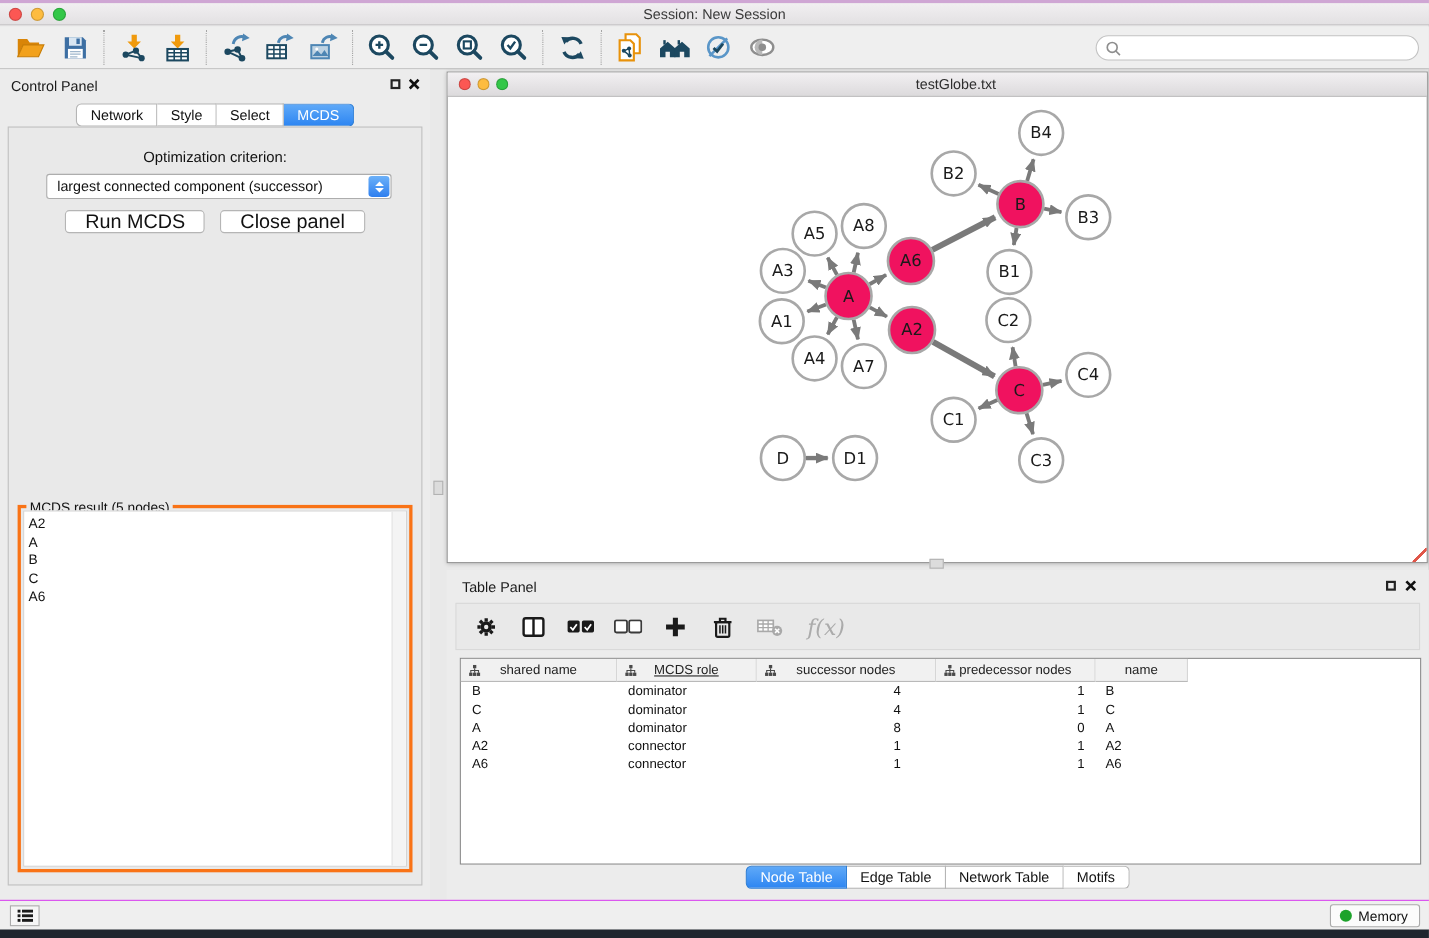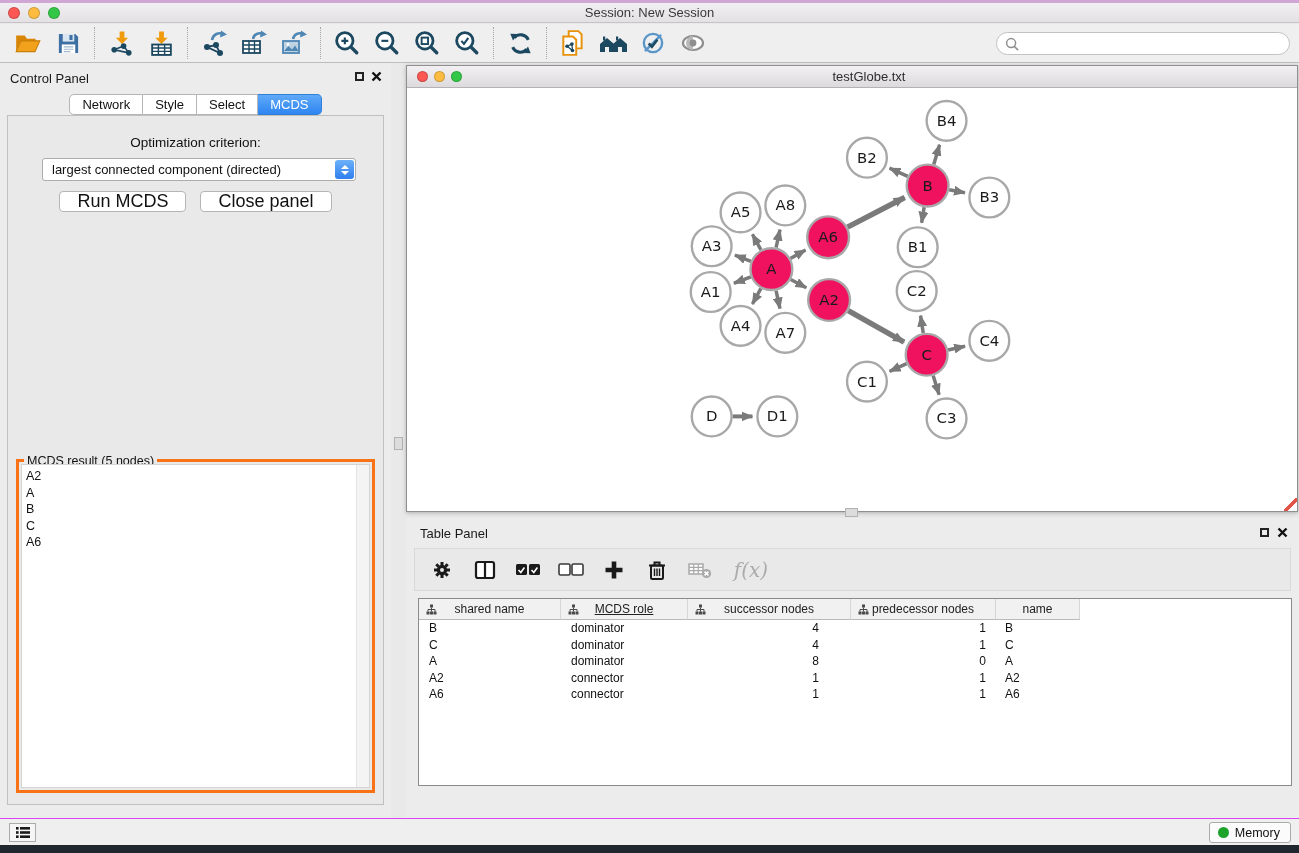--- a/index.html
+++ b/index.html
@@ -269,21 +269,21 @@
     </svg>
     <div class="cp-tabs segwrap" id="cp-tabs">
         <div class="seg">Network</div>
         <div class="seg">Style</div>
         <div class="seg">Select</div>
         <div class="seg active">MCDS</div>
       </div>
     <div class="cp-content">
       <div class="opt-label">Optimization criterion:</div>
       <div class="opt-select">
-        <span>largest connected component (directed)</span>
+        <span>largest connected component (successor)</span>
         <div class="stepper">
           <div class="chev-up"></div>
             <div class="chev-dn"></div>
         </div>
       </div>
       <div class="btn-row">
         <button class="push-btn">Run MCDS</button>
         <button class="push-btn">Close panel</button>
       </div>
       <div class="result-box">
@@ -575,20 +575,26 @@
           <div class="tr">
             <div class="td" style="width: 142px; padding-left: 10px;">A6</div>
             <div class="td" style="width: 127px; padding-left: 10px;">connector</div>
             <div class="td" style="width: 163px; text-align: right; padding-right: 32px;">1</div>
             <div class="td" style="width: 145px; text-align: right; padding-right: 10px;">1</div>
             <div class="td" style="width: 84px; padding-left: 9px;">A6</div>
           </div>
         </div>
     </div>
 
+    <div class="tp-tabs segwrap" id="tp-tabs">
+        <div class="seg active">Node Table</div>
+        <div class="seg">Edge Table</div>
+        <div class="seg">Network Table</div>
+        <div class="seg">Motifs</div>
+      </div>
   </div>
 
   <div class="statusbar">
     <div class="list-btn">
       <svg width="16" height="13" viewBox="0 0 16 13">
         <rect x="1" y="1" width="2.6" height="2.6" fill="#1A1A1A"></rect>
           <rect x="5" y="1" width="10" height="2.6" fill="#1A1A1A"></rect>
         <rect x="1" y="5.2" width="2.6" height="2.6" fill="#1A1A1A"></rect>
           <rect x="5" y="5.2" width="10" height="2.6" fill="#1A1A1A"></rect>
         <rect x="1" y="9.4" width="2.6" height="2.6" fill="#1A1A1A"></rect>

